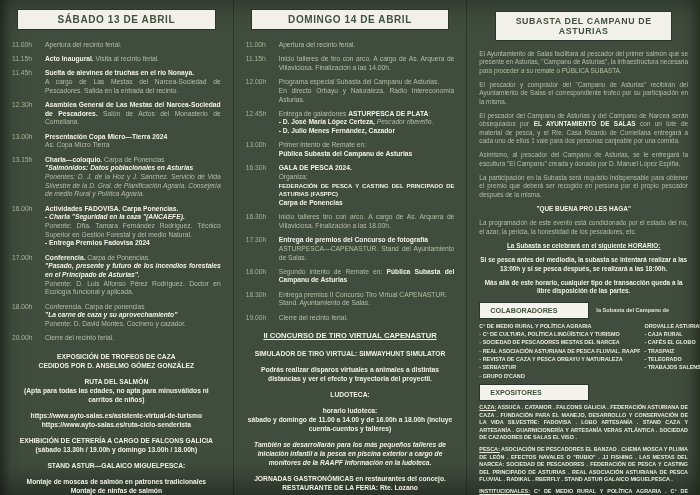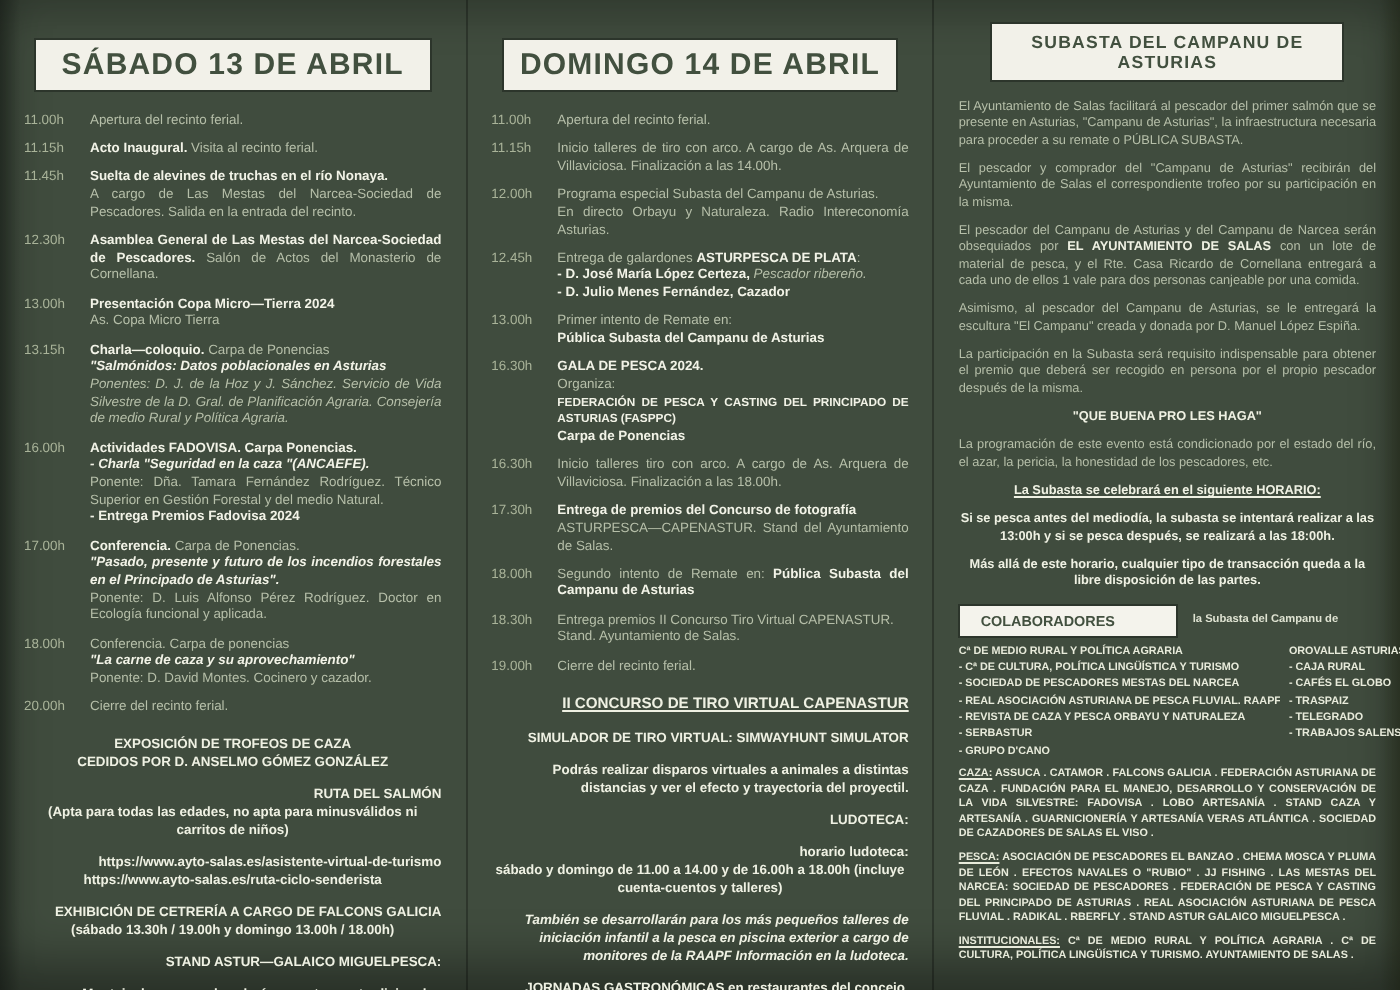--- a/index.html
+++ b/index.html
@@ -3,36 +3,36 @@
 <meta charset="utf-8">
 <style>
   html,body{margin:0;padding:0;width:700px;height:495px;overflow:hidden;
     font-family:"Liberation Sans","DejaVu Sans",sans-serif;}
   .sheet{width:700px;height:495px;display:flex;box-sizing:border-box;
     background:linear-gradient(90deg,#2f392e 0px,#404c3e 10px,#404c3e 690px,#38422f 700px);
     box-shadow:inset 0 -14px 24px rgba(0,0,0,.35), inset 0 10px 18px rgba(0,0,0,.18);}
   .col{flex:1 1 0;box-sizing:border-box;padding:9px 12px 6px;min-width:0;}
   .col + .col{border-left:1px solid rgba(0,0,0,.28);}
   .hdrbox{background:#f2f1e9;border:1px solid #2c352b;color:#42503f;font-weight:bold;
-    text-align:center;font-size:15px;letter-spacing:.6px;padding:4px 2px;margin:10px 5px 11px;}
+    text-align:center;font-size:10px;letter-spacing:.6px;padding:4px 2px;margin:0 5px 11px;}
   .col3 .hdrbox{margin:2px 16px 9px;font-size:8.8px;}
   
   .row{display:flex;margin-bottom:5.5px;}
   .time{flex:0 0 33px;font-size:6.7px;color:#a9b399;}
   .bodytxt{flex:1;font-size:6.7px;line-height:1.3;text-align:justify;}
   .ln{min-height:1px;}
   span.b{color:#f2f3e7;font-weight:bold;}
   span.n{color:#b6bfa9;}
   span.bi{color:#f2f3e7;font-weight:bold;font-style:italic;}
   span.ni{color:#b6bfa9;font-style:italic;}
   span.bs{color:#f2f3e7;font-weight:bold;font-size:5.9px;}
   
   .extras{margin-top:9px;text-align:center;}
   .cl{font-size:6.7px;font-weight:bold;color:#eff1e3;line-height:1.35;}
-  .cl.g{margin-top:7px;text-align:right;}
+  .cl.g{margin-top:7px;}
   .cl.lg{font-size:7.6px;text-decoration:underline;}
   .cl.i{font-style:italic;}
   
   .paras .para{font-size:6.4px;line-height:1.3;color:#b6bfa9;text-align:justify;margin-bottom:6px;}
   .para.center{text-align:center;color:#eff1e3;font-weight:bold;}
   .para.bu{text-align:center;color:#eff1e3;font-weight:bold;text-decoration:underline;}
   .para span.bold{color:#eff1e3;font-weight:bold;}
   .para span.u{text-decoration:underline;}
   .boxrow{display:flex;align-items:center;margin:2px 0 3px;}
   .whitebox{background:#f4f3ec;border:1px solid #2c352b;color:#42503f;font-weight:bold;
@@ -265,20 +265,23 @@
       <div class="rcol">
           <div class="li">OROVALLE ASTURIAS</div>
           <div class="li">- CAJA RURAL</div>
           <div class="li">- CAFÉS EL GLOBO</div>
           <div class="li">- TRASPAIZ</div>
           <div class="li">- TELEGRADO</div>
           <div class="li">- TRABAJOS SALENSE</div>
         </div>
     </div>
 
+    <div class="boxrow">
+      <div class="whitebox">EXPOSITORES</div>
+    </div>
     <div class="expo">
         <div class="para "><span class="u">CAZA:</span><span> ASSUCA . CATAMOR . FALCONS GALICIA . FEDERACIÓN ASTURIANA DE CAZA . FUNDACIÓN PARA EL MANEJO, DESARROLLO Y CONSERVACIÓN DE LA VIDA SILVESTRE: FADOVISA . LOBO ARTESANÍA . STAND CAZA Y ARTESANÍA . GUARNICIONERÍA Y ARTESANÍA VERAS ATLÁNTICA . SOCIEDAD DE CAZADORES DE SALAS EL VISO .</span></div>
         <div class="para "><span class="u">PESCA:</span><span> ASOCIACIÓN DE PESCADORES EL BANZAO . CHEMA MOSCA Y PLUMA DE LEÓN . EFECTOS NAVALES O "RUBIO" . JJ FISHING . LAS MESTAS DEL NARCEA: SOCIEDAD DE PESCADORES . FEDERACIÓN DE PESCA Y CASTING DEL PRINCIPADO DE ASTURIAS . REAL ASOCIACIÓN ASTURIANA DE PESCA FLUVIAL . RADIKAL . RBERFLY . STAND ASTUR GALAICO MIGUELPESCA .</span></div>
         <div class="para "><span class="u">INSTITUCIONALES:</span><span> Cª DE MEDIO RURAL Y POLÍTICA AGRARIA . Cª DE CULTURA, POLÍTICA LINGÜÍSTICA Y TURISMO. AYUNTAMIENTO DE SALAS .</span></div>
       </div>
   </div>
 
 </div>
 
 </body></html>

